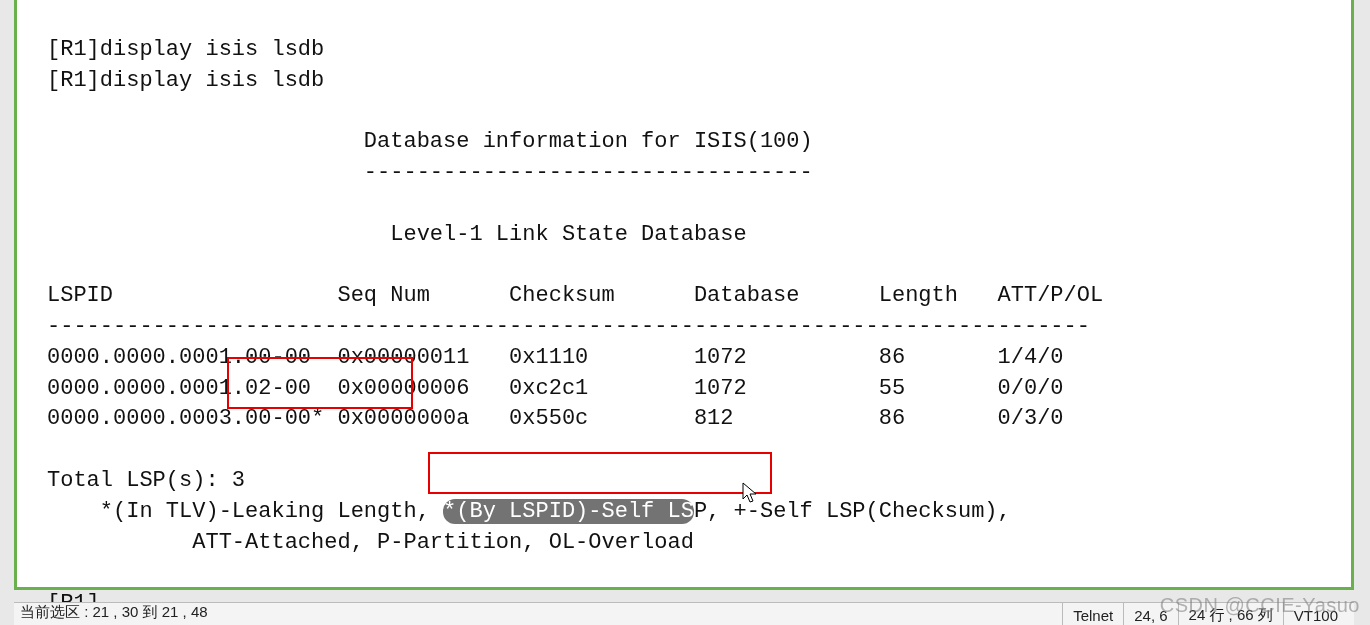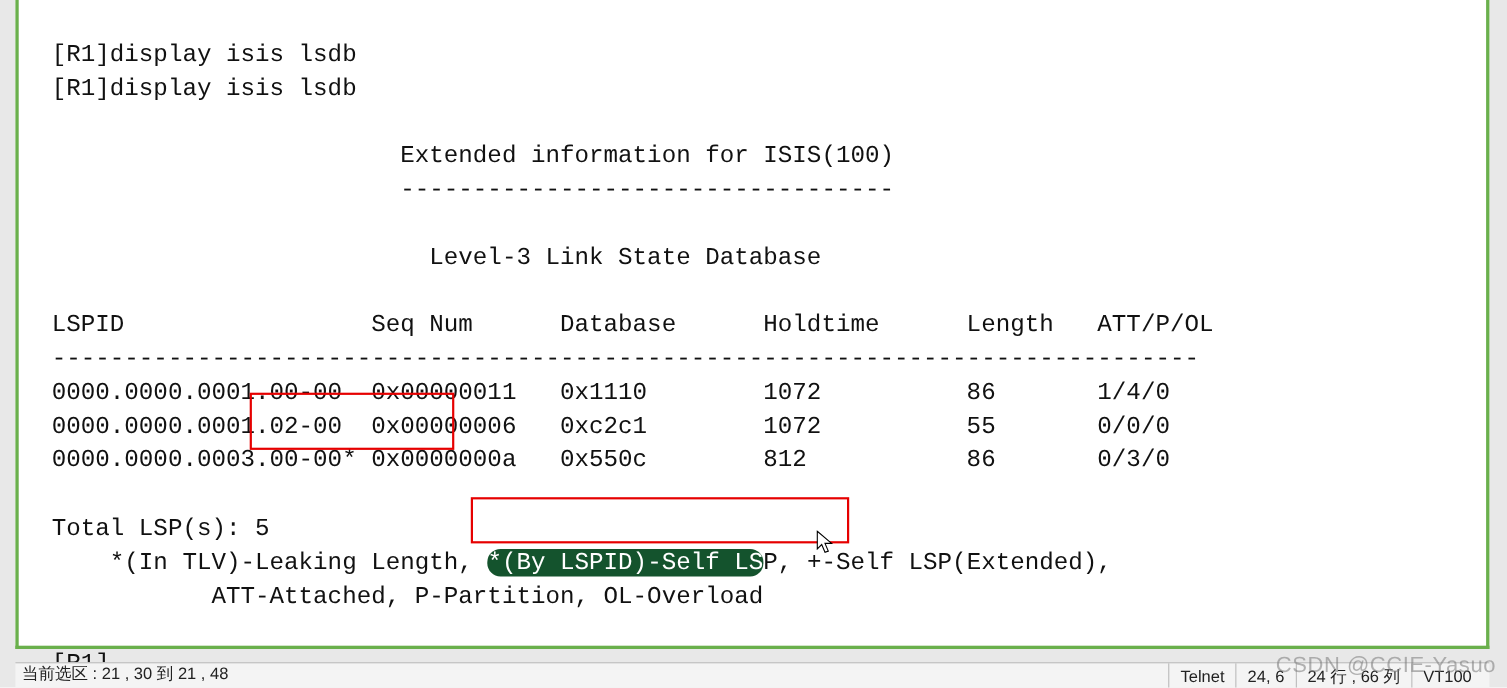--- a/index.html
+++ b/index.html
@@ -66,21 +66,21 @@
     .highlight-box2 {
       position: absolute;
       border: 2px solid #e60000;
       left: 411px;
       top: 452px;
       width: 344px;
       height: 42px;
       pointer-events: none;
     }
     .sel {
-      background: #14532d;
+      background: #737373;
       color: #fff;
       border-radius: 12px;
     }
     .cursor-icon {
       position: absolute;
       left: 724px;
       top: 482px;
       width: 18px;
       height: 24px;
       pointer-events: none;
@@ -96,33 +96,33 @@
     }
   </style>
 </head>
 <body>
 
 <div class="outer-frame">
   <div class="terminal">
 <span>[R1]display isis lsdb</span>
 <span>[R1]display isis lsdb</span>
 
-<span>                        Extended information for ISIS(100)</span>
+<span>                        Database information for ISIS(100)</span>
 <span>                        ----------------------------------</span>
 
-<span>                          Level-3 Link State Database</span>
+<span>                          Level-1 Link State Database</span>
 
-<span>LSPID                 Seq Num      Database      Holdtime      Length   ATT/P/OL</span>
+<span>LSPID                 Seq Num      Checksum      Database      Length   ATT/P/OL</span>
 <span>-------------------------------------------------------------------------------</span>
 <span>0000.0000.0001.00-00  0x00000011   0x1110        1072          86       1/4/0</span>
 <span>0000.0000.0001.02-00  0x00000006   0xc2c1        1072          55       0/0/0</span>
 <span>0000.0000.0003.00-00* 0x0000000a   0x550c        812           86       0/3/0</span>
 
-<span>Total LSP(s): 5</span>
-<span><span>    *(In TLV)-Leaking Length, </span><span class="sel">*(By LSPID)-Self LS</span><span>P, +-Self LSP(Extended),</span></span>
+<span>Total LSP(s): 3</span>
+<span><span>    *(In TLV)-Leaking Length, </span><span class="sel">*(By LSPID)-Self LS</span><span>P, +-Self LSP(Checksum),</span></span>
 <span>           ATT-Attached, P-Partition, OL-Overload</span>
 
 <span>[R1]</span>
   </div>
   <div class="highlight-box1"></div>
   <div class="highlight-box2"></div>
   <svg class="cursor-icon" viewBox="0 0 16 24">
     <path d="M1 1 L1 17 L5 13 L8 20 L11 19 L8 12 L14 12 Z" fill="#fff" stroke="#000" stroke-width="1"></path>
   </svg>
 </div>

